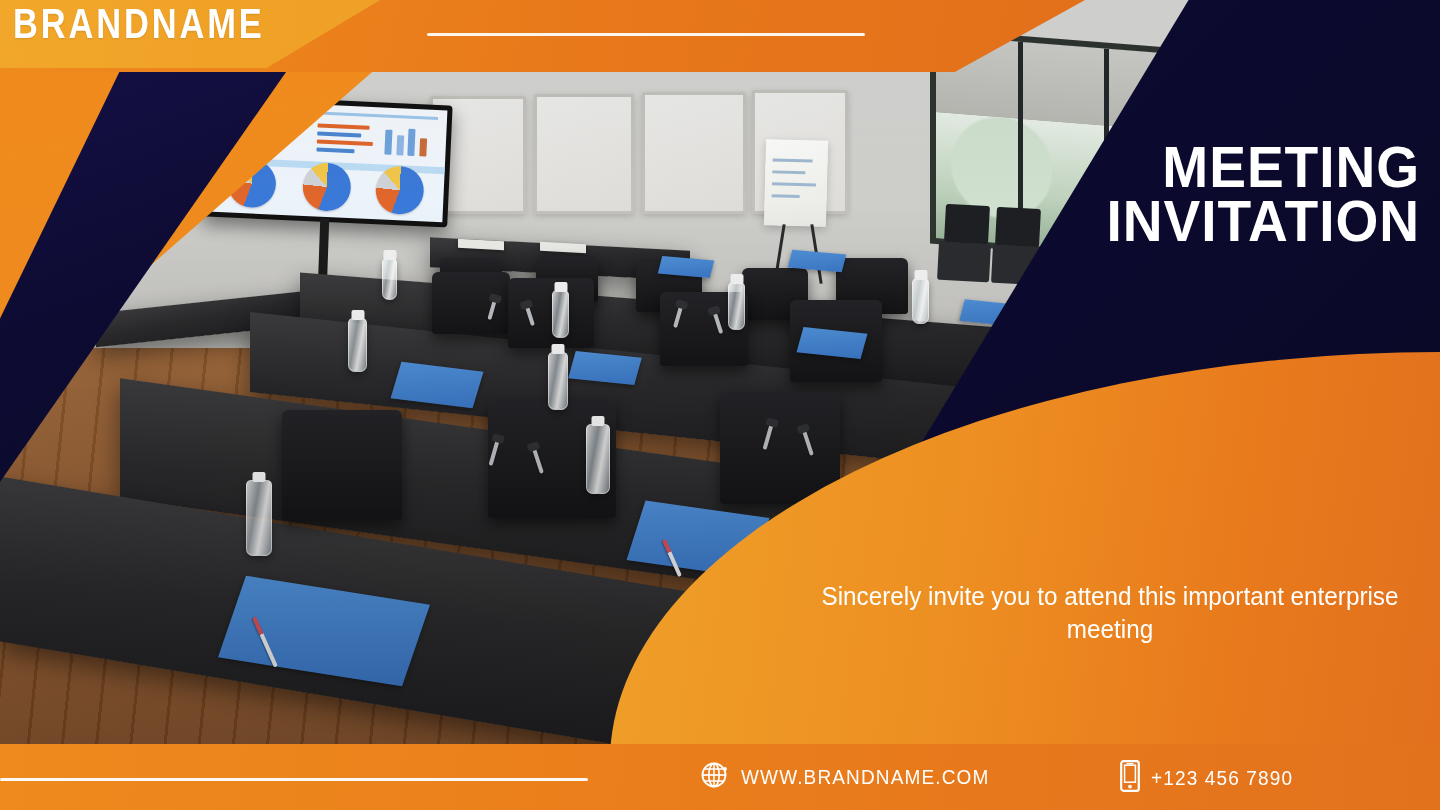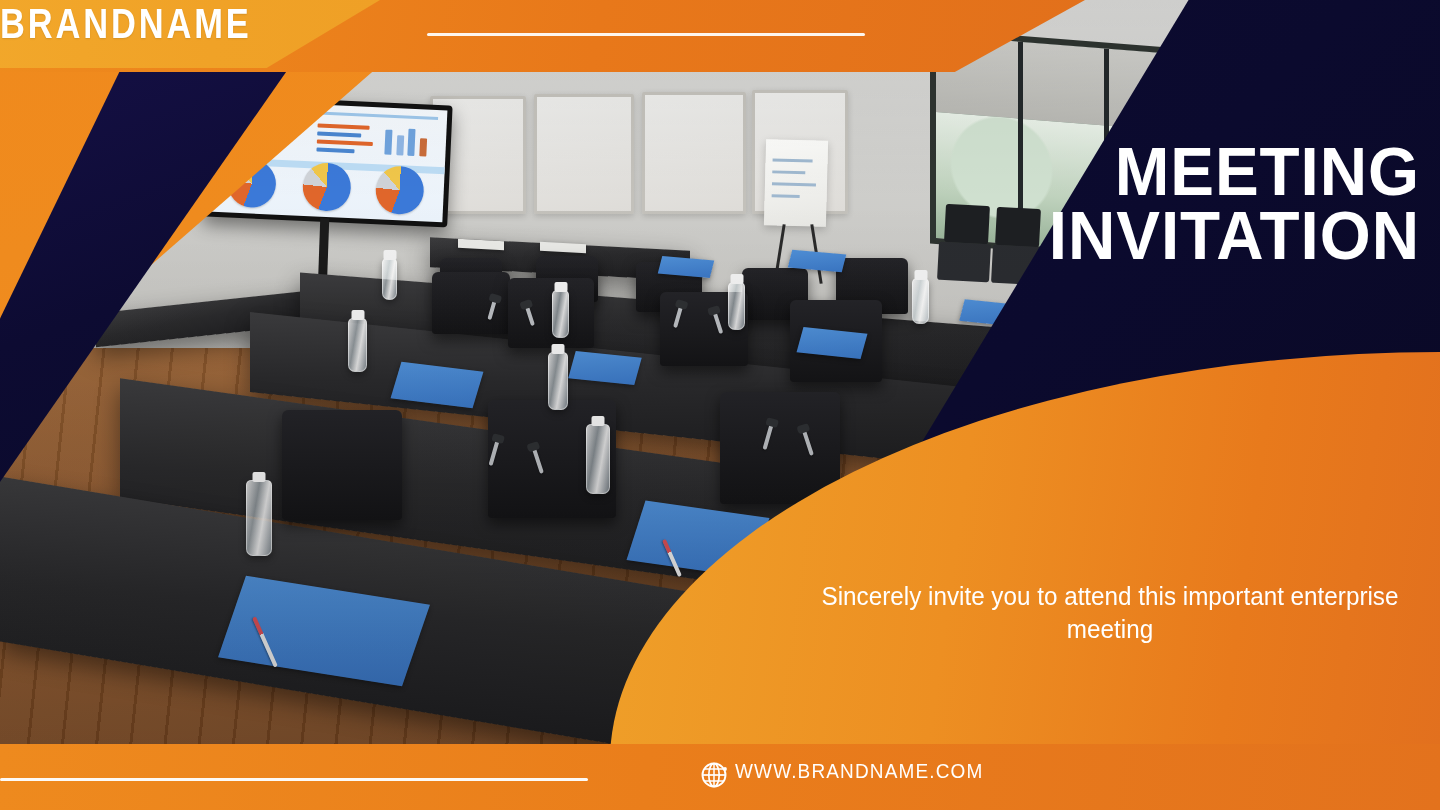--- a/index.html
+++ b/index.html
@@ -7,20 +7,21 @@
   html,body{ background:#111; }
   body{
     font-family:"Liberation Sans", sans-serif;
     -webkit-font-smoothing:antialiased;
   }
   #poster{
     position:relative;
     width:1440px; height:810px;
     overflow:hidden;
     background:#be185d;
+    padding-left:13px;
   }
 
   
   .photo{ position:absolute; inset:0; overflow:hidden; }
 
   .room-wall{
     position:absolute; left:0; top:0; width:100%; height:46%;
     background:linear-gradient(180deg,#d9d9d7 0%,#cfcfcc 45%,#c4c3bf 100%);
   }
   .ceiling{
@@ -220,21 +221,21 @@
   }
   .bottom-rule{
     left:0; top:778px; width:588px; height:3px; background:#fdfaf6; border-radius:2px;
   }
 
   
   .title{
     position:absolute; left:900px; top:140px; width:520px;
     text-align:right; color:#ffffff;
     font-family:"Liberation Sans", sans-serif;
-    font-weight:700; font-size:69px; line-height:.93;
+    font-weight:700; font-size:58px; line-height:.93;
     letter-spacing:1px;
     text-transform:uppercase;
   }
   .title .l{ display:block; transform:scaleX(.95); transform-origin:right center; }
 
   .headline{
     position:absolute; left:820px; top:448px; width:600px;
     text-align:center; color:#ffffff;
     font-weight:700; font-size:35px; line-height:1.22;
     letter-spacing:1.6px; text-transform:uppercase;
@@ -244,21 +245,21 @@
 
   .subtext{
     position:absolute; left:800px; top:580px; width:620px;
     text-align:center; color:#fff;
     font-size:25px; line-height:1.3; font-weight:400;
     transform:scaleX(.97);
   }
 
   
   .contact{
-    position:absolute; display:flex; align-items:flex-start; gap:5px;
+    position:absolute; display:flex; align-items:center; gap:11px;
     color:#fff; font-size:20px; letter-spacing:1.2px; white-space:nowrap;
   }
   .contact.web{ left:700px; top:760px; }
   .contact.tel{ left:1120px; top:760px; }
   .contact .txt{ transform:scaleX(.95); transform-origin:left center; }
   .ico{ display:block; flex:0 0 auto; }
 </style>
 </head>
 <body>
 
@@ -409,14 +410,25 @@
         <line x1="2.5" y1="15" x2="25.5" y2="15" stroke="#fff" stroke-width="1.7"></line>
         <line x1="4.6" y1="9" x2="23.4" y2="9" stroke="#fff" stroke-width="1.5"></line>
         <line x1="4.6" y1="21" x2="23.4" y2="21" stroke="#fff" stroke-width="1.5"></line>
         <line x1="14" y1="3.5" x2="14" y2="26.5" stroke="#fff" stroke-width="1.5"></line>
         <circle cx="25" cy="9" r="1.9" fill="#fff"></circle>
       </svg>
     </span>
     <span class="txt">WWW.BRANDNAME.COM</span>
   </div>
 
+  <div class="contact tel">
+    <span class="ico">
+      <svg width="20" height="32" viewBox="0 0 20 32" aria-hidden="true">
+        <rect x="1.2" y="1.2" width="17.6" height="29.6" rx="2.4" fill="none" stroke="#fff" stroke-width="2.2"></rect>
+        <rect x="4.6" y="5.2" width="10.8" height="17" fill="none" stroke="#fff" stroke-width="1.5"></rect>
+        <rect x="6.6" y="3" width="6.8" height="1.4" fill="#fff"></rect>
+        <circle cx="10" cy="26.6" r="1.9" fill="#fff"></circle>
+      </svg>
+    </span>
+    <span class="txt">+123 456 7890</span>
+  </div>
 
 </div>
 
 </body></html>

